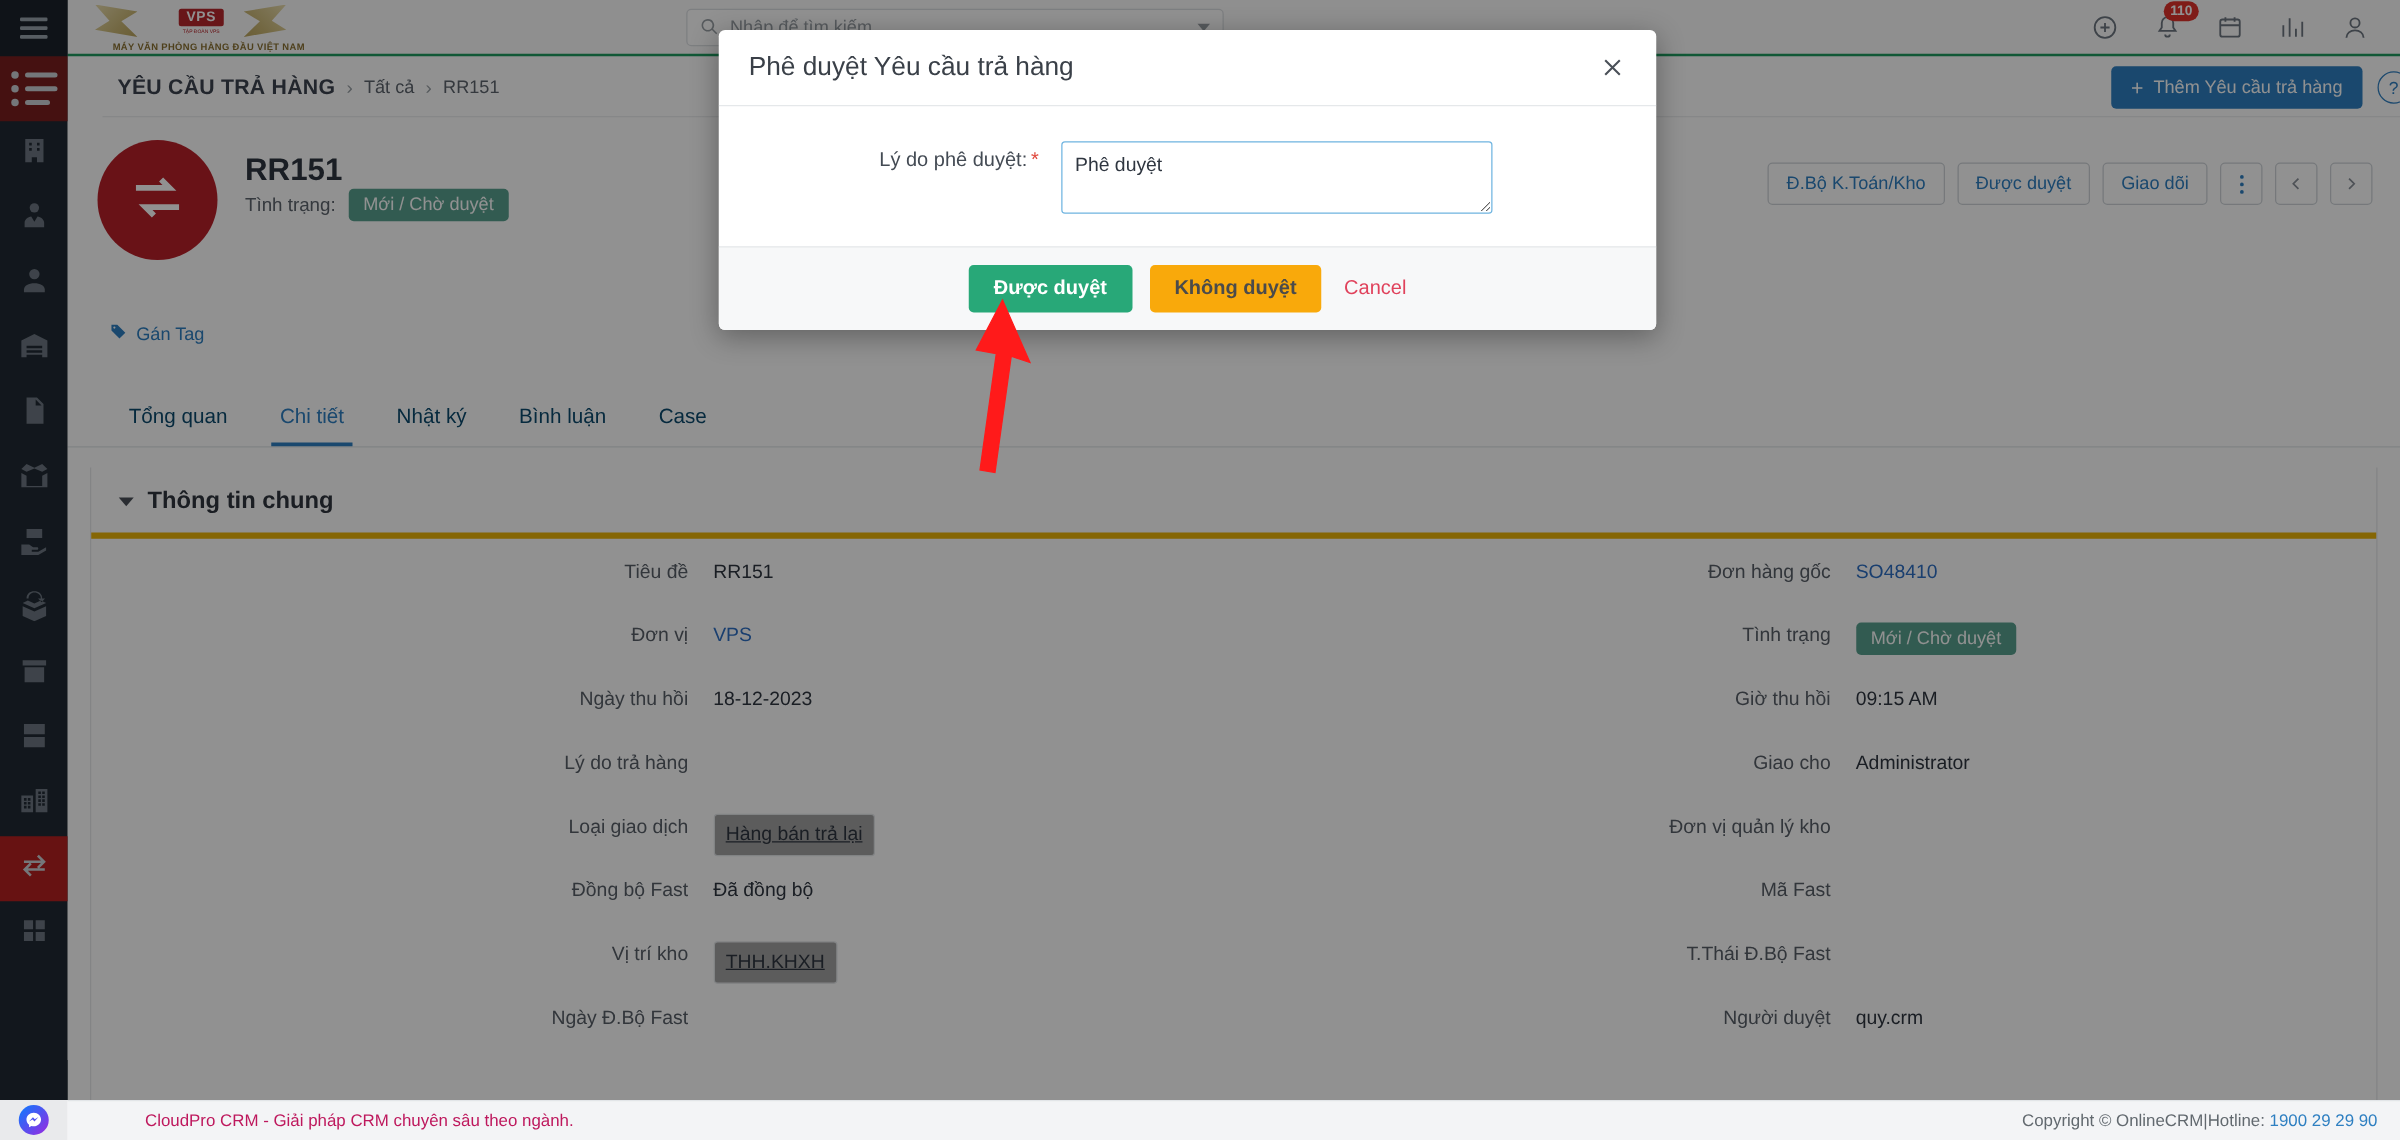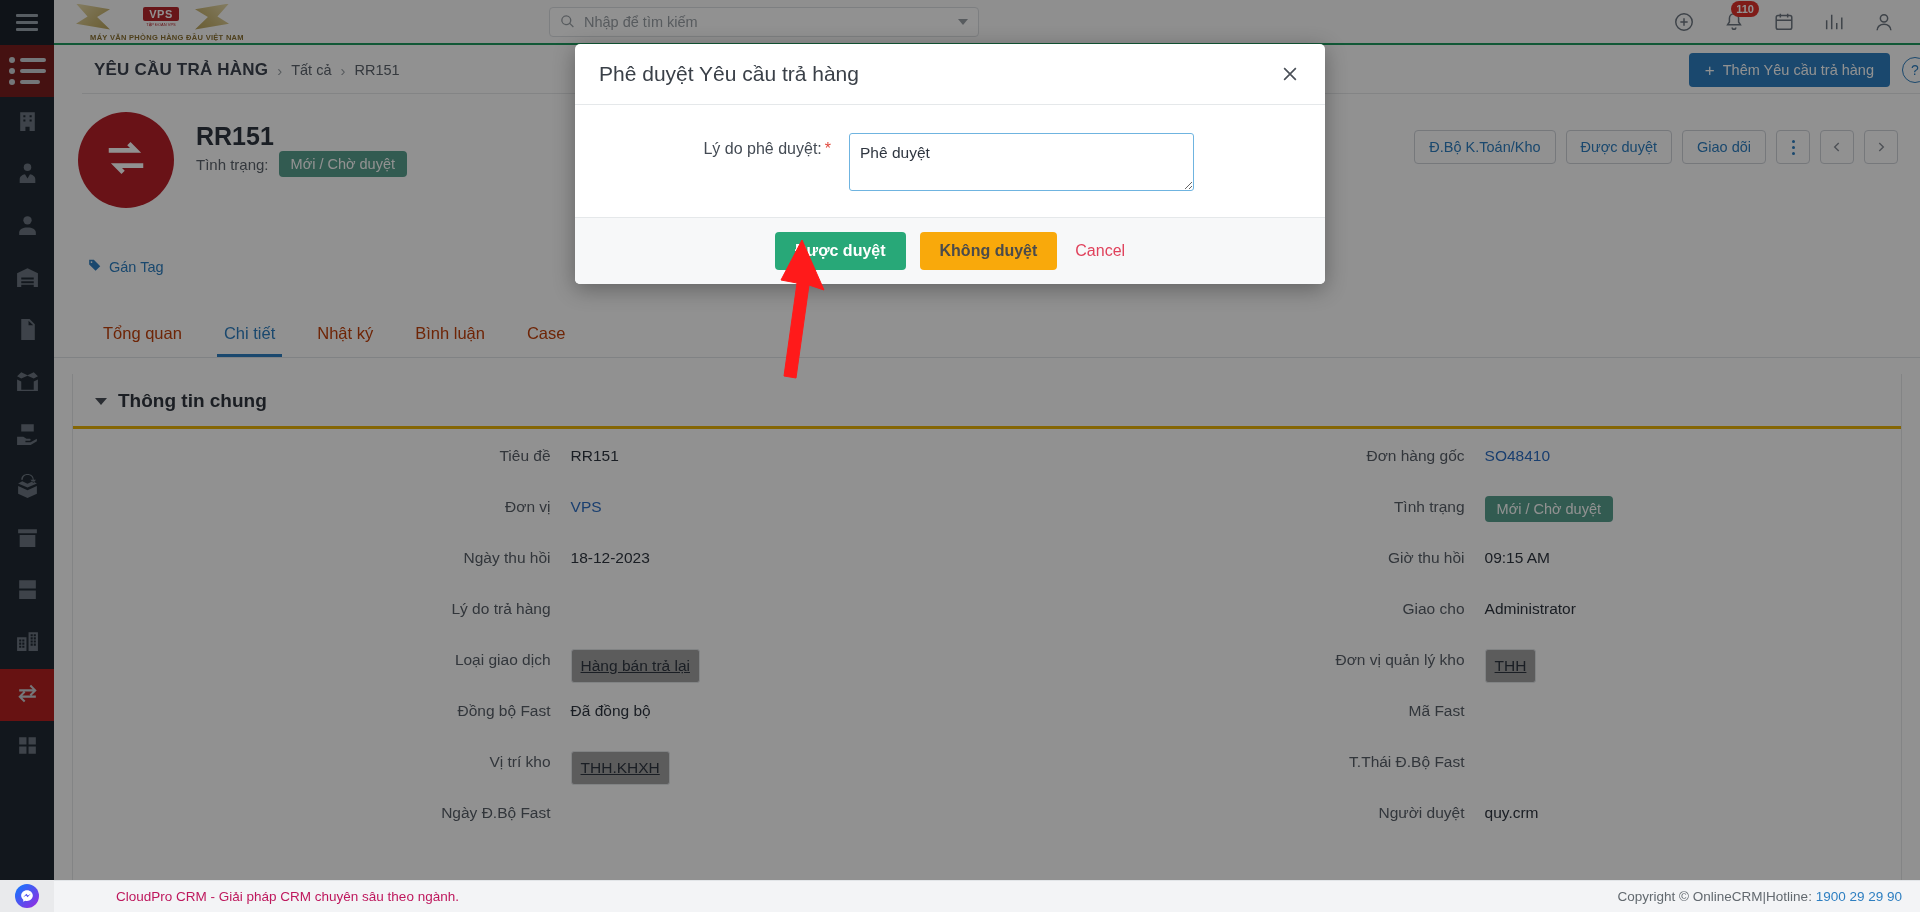--- a/index.html
+++ b/index.html
@@ -160,39 +160,39 @@
   .tag-row svg { width: 14px; height: 14px; fill: #2e7fc1; }
   .tag-link { color: #2e7fc1; font-size: 14.5px; }
 
   
   .tabs {
     position: absolute; left: 54px; top: 310px; width: 1866px; height: 48px;
     background: #fff; border-bottom: 1px solid #e2e5e8;
     display: flex; align-items: center; padding-left: 32px; gap: 8px;
   }
   .tab {
-    font-size: 16.5px; color: #c2410c; padding: 12px 17px 13px;
+    font-size: 16.5px; color: #0c4a6e; padding: 12px 17px 13px;
     cursor: pointer; position: relative;
   }
   .tab.active { color: #2e7fc1; }
   .tab.active::after {
     content:''; position:absolute; left: 10px; right: 10px; bottom: -1px;
     height: 3px; background: #2e7fc1;
   }
 
   
   .panel {
     position: absolute; left: 72px; top: 374px;
     width: 1830px; height: 520px; background: #fff;
     border: 1px solid #e6e8ea; border-top: none;
   }
   .panel-head { display: flex; align-items: center; gap: 11px; padding: 16px 0 14px 22px; }
   .panel-caret { width:0; height:0; border-left:6px solid transparent; border-right:6px solid transparent; border-top:7px solid #4a5058; }
   .panel-title { font-size: 19px; font-weight: bold; color: #30363f; }
-  .panel-body { display: flex; border-top: 3px solid #eab308; }
+  .panel-body { display: flex; border-top: 5px solid #eab308; }
   .col { width: 50%; padding: 16px 0 0 0; }
   .col.left { border-right: 0; }
   .fieldrow { display: flex; align-items: flex-start; min-height: 51px; }
   .flabel {
     width: 54%; text-align: right; padding-right: 16px;
     font-size: 15.5px; color: #585f68; line-height: 22px;
   }
   .fvalue { width: 46%; font-size: 15.5px; color: #2f3640; line-height: 22px; padding-left: 4px; }
   .fvalue.link { color: #2e6fc4; }
   .fvalue.boxed {
@@ -230,21 +230,21 @@
   .msgr svg { width: 14px; height: 14px; fill: #fff; }
 
   
   .overlay {
     position: absolute; left: 0; top: 0; width: 1920px; height: 880px;
     background: rgba(0,0,0,0.43); z-index: 40;
   }
 
   
   .modal {
-    position: absolute; left: 575px; top: 44px;
+    position: absolute; left: 575px; top: 24px;
     width: 750px; background: #fff; border-radius: 5px;
     box-shadow: 0 5px 22px rgba(0,0,0,.33); z-index: 50;
     overflow: hidden;
   }
   .modal-head {
     display: flex; align-items: center;
     padding: 17px 22px 17px 24px; border-bottom: 1px solid #e5e8ea;
   }
   .modal-title { font-size: 21px; color: #3a4048; }
   .modal-close {
@@ -616,23 +616,20 @@
         <div class="fieldrow">
           <div class="flabel">Giờ thu hồi</div>
           <div class="fvalue">09:15 AM</div>
         </div>
         <div class="fieldrow">
           <div class="flabel">Giao cho</div>
           <div class="fvalue">Administrator</div>
         </div>
         <div class="fieldrow">
           <div class="flabel">Đơn vị quản lý kho</div>
-          <div class="fvalue-wrap">
-            <span class="fvalue boxed">THH</span>
-          </div>
         </div>
         <div class="fieldrow">
           <div class="flabel">Mã Fast</div>
           <div class="fvalue"></div>
         </div>
         <div class="fieldrow">
           <div class="flabel">T.Thái Đ.Bộ Fast</div>
           <div class="fvalue"></div>
         </div>
         <div class="fieldrow">

